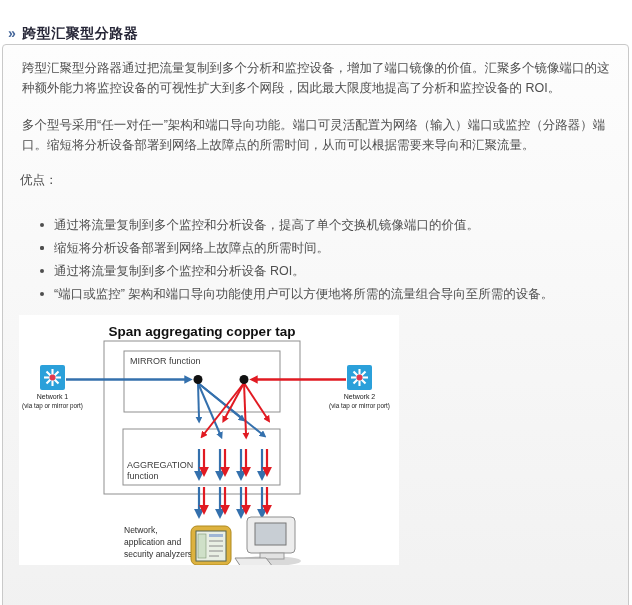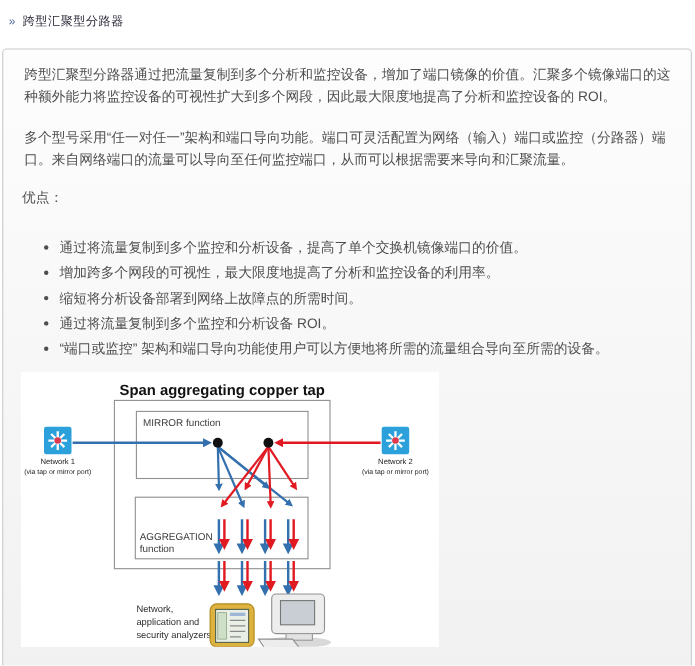--- a/index.html
+++ b/index.html
@@ -5,23 +5,23 @@
   * { box-sizing: border-box; }
   html, body { margin: 0; padding: 0; }
   body {
     width: 632px; height: 605px;
     overflow: hidden;
     background: #ffffff;
     font-family: "Liberation Sans", "DejaVu Sans", sans-serif;
     position: relative;
   }
   .page-header {
-    margin: 12px 0 0 8px;
-    font-size: 11px;
-    font-weight: normal;
+    margin: 25px 0 0 8px;
+    font-size: 14px;
+    font-weight: bold;
     color: #262637;
     letter-spacing: 0.5px;
   }
   .page-header .marker { color: #47689b; margin-right: 6px; }
   .content-box {
     position: absolute;
     left: 2px; top: 44px;
     width: 627px; height: 575px;
     border: 1px solid #c9c9c9;
     border-radius: 4px;
@@ -55,26 +55,26 @@
 </style>
 </head>
 <body>
 
 <div class="page-header">
   <span class="marker">»</span><span>跨型汇聚型分路器</span>
 </div>
 
 <div class="content-box">
   <p class="para">跨型汇聚型分路器通过把流量复制到多个分析和监控设备，增加了端口镜像的价值。汇聚多个镜像端口的这种额外能力将监控设备的可视性扩大到多个网段，因此最大限度地提高了分析和监控设备的 ROI。</p>
-  <p class="para">多个型号采用“任一对任一”架构和端口导向功能。端口可灵活配置为网络（输入）端口或监控（分路器）端口。来自网络端口的流量可以导向至任何监控端口，从而可以根据需要来导向和汇聚流量。</p>
+  <p class="para">多个型号采用“任一对任一”架构和端口导向功能。端口可灵活配置为网络（输入）端口或监控（分路器）端口。缩短将分析设备部署到网络上故障点的所需时间，从而可以根据需要来导向和汇聚流量。</p>
   <p class="benefits-label">优点：</p>
 
   <ul class="benefits">
     <li class="benefit"><span class="bullet-dot"></span><span>通过将流量复制到多个监控和分析设备，提高了单个交换机镜像端口的价值。</span></li>
-    <li class="benefit"><span class="bullet-dot"></span><span>增加跨多个网段的可视性，最大限度地提高了分析和监控设备的利用率。</span></li>
+    <li class="benefit"><span class="bullet-dot"></span></li>
     <li class="benefit"><span class="bullet-dot"></span><span>缩短将分析设备部署到网络上故障点的所需时间。</span></li>
     <li class="benefit"><span class="bullet-dot"></span><span>通过将流量复制到多个监控和分析设备 ROI。</span></li>
     <li class="benefit"><span class="bullet-dot"></span><span>“端口或监控” 架构和端口导向功能使用户可以方便地将所需的流量组合导向至所需的设备。</span></li>
   </ul>
 
   <div class="diagram">
     <svg width="380" height="250" viewBox="0 0 380 250">
       <defs>
         <marker id="m-b" viewBox="0 0 10 10" refX="2" refY="5" markerWidth="3.5" markerHeight="3.5" orient="auto">
           <path d="M0,0 L10,5 L0,10 z" fill="#3470ad"></path>

